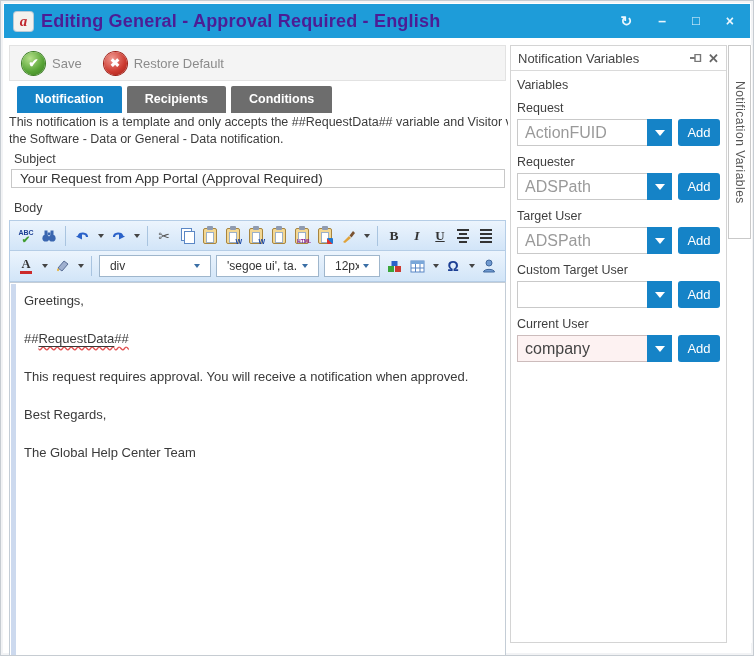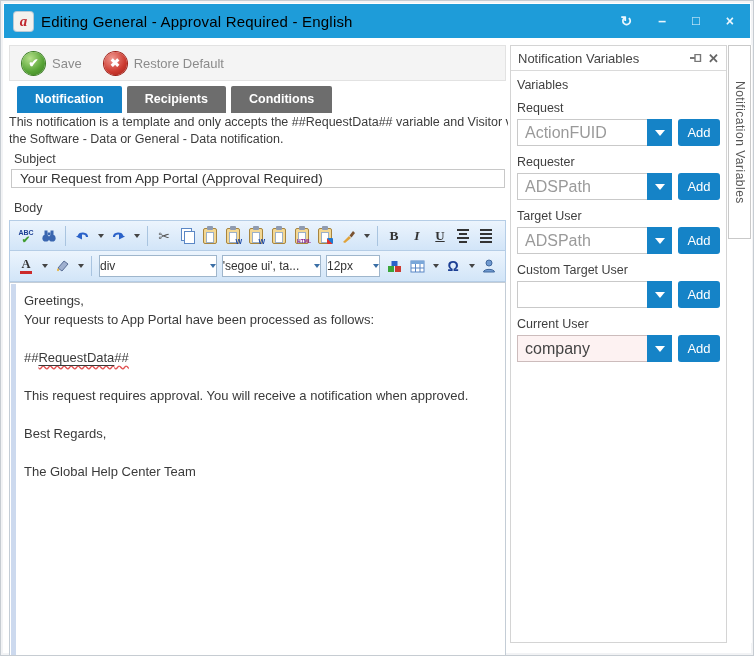--- a/index.html
+++ b/index.html
@@ -7,21 +7,21 @@
   .window { position:relative; width:754px; height:656px; background:#fff;
             border:1px solid #c6ccd2; box-shadow: inset 0 0 0 2px #f2f3f5; overflow:hidden; }
 
   
   .titlebar { position:absolute; left:3px; top:3px; right:3px; height:34px; background:#1e9cd9;
               display:flex; align-items:center; padding:0 10px; gap:8px; }
   .app-icon { width:19px; height:19px; background:#f4f2ee; border-radius:3px; position:relative;
               display:flex; align-items:center; justify-content:center;
               font-family:"Liberation Serif", serif; font-style:italic; font-weight:bold;
               color:#c0272d; font-size:15px; box-shadow:0 0 0 1px #b8cad6; }
-  .title { color:#000000; font-size:15px; font-weight:normal; letter-spacing:.2px; flex:1;
+  .title { color:#4c1d95; font-size:18px; font-weight:bold; letter-spacing:.2px; flex:1;
            white-space:nowrap; overflow:hidden; }
   .winbtns { display:flex; align-items:center; gap:26px; padding-right:6px; }
   .winbtn { color:#eaf6fd; font-size:14px; line-height:14px; cursor:default; font-weight:bold; }
   .winbtn.max { font-size:13px; }
 
   
   .cmdbar { position:absolute; left:8px; top:44px; width:497px; height:36px; background:#f4f4f4;
             border:1px solid #e2e2e2; display:flex; align-items:center; gap:22px; padding:0 12px; }
   .cmd { display:flex; align-items:center; gap:7px; }
   .cmd-label { color:#8b8b8b; font-size:13px; }
@@ -76,21 +76,21 @@
   .clip .bdg.html { font-size:5px; color:#8b1a8b; }
   .clip .dots { position:absolute; right:-2px; bottom:-1px; width:6px; height:6px;
                 background:linear-gradient(45deg,#d33 50%,#27c 50%); border-radius:1px; }
   .alines { display:flex; flex-direction:column; gap:2px; }
   .alines span { height:2px; background:#333; }
   .ac1 { width:12px; } .ac2 { width:8px; align-self:center; } .aj { width:12px; }
   .fontcolor { display:flex; flex-direction:column; align-items:center; }
   .fontcolor .a { font-size:12.5px; font-weight:bold; color:#333; line-height:13px; font-family:"Liberation Serif",serif; }
   .fontcolor .bar { width:12px; height:3px; background:#cc2a2a; }
   .combo { height:22px; background:#fff; border:1px solid #9fb6cc; display:flex; align-items:center;
-           padding:0 0; font-size:12px; color:#333; margin:0 2px; }
+           padding:0 10px; font-size:12px; color:#333; margin:0 2px; }
   .combo .val { flex:1; white-space:nowrap; overflow:hidden; }
   .combo .caret { border-top-color:#3a6ea5; margin-left:4px; }
   .omega { font-size:14px; font-weight:bold; color:#1c3f94; }
 
   
   .editor { position:absolute; left:8px; top:281px; width:497px; height:423px;
             border:1px solid #c4cdd6; background:#fff; }
   .editor .gutter { position:absolute; left:1px; top:1px; bottom:1px; width:5px; background:#ccd9ee; }
   .editor .doc { position:absolute; left:14px; top:8px; right:8px; bottom:6px;
                  font-size:13px; color:#3a3a3a; line-height:19px; }
@@ -347,21 +347,20 @@
         <circle cx="7" cy="4" r="3" fill="#6f9ad1" stroke="#41689c"></circle>
         <path d="M1.5 13 C1.5 9.5, 12.5 9.5, 12.5 13 Z" fill="#6f9ad1" stroke="#41689c"></path>
       </svg>
     </div>
   </div>
 
   <div class="editor">
     <div class="gutter"></div>
     <div class="doc">
       <div>Greetings,</div>
-      <div>Your requests to App Portal have been processed as follows:</div>
       <div class="blank"></div>
       <div><span>##</span><span class="wavy"><u>RequestData</u></span><span class="wavy">##</span></div>
       <div class="blank"></div>
       <div>This request requires approval. You will receive a notification when approved.</div>
       <div class="blank"></div>
       <div>Best Regards,</div>
       <div class="blank"></div>
       <div>The Global Help Center Team</div>
     </div>
   </div>

